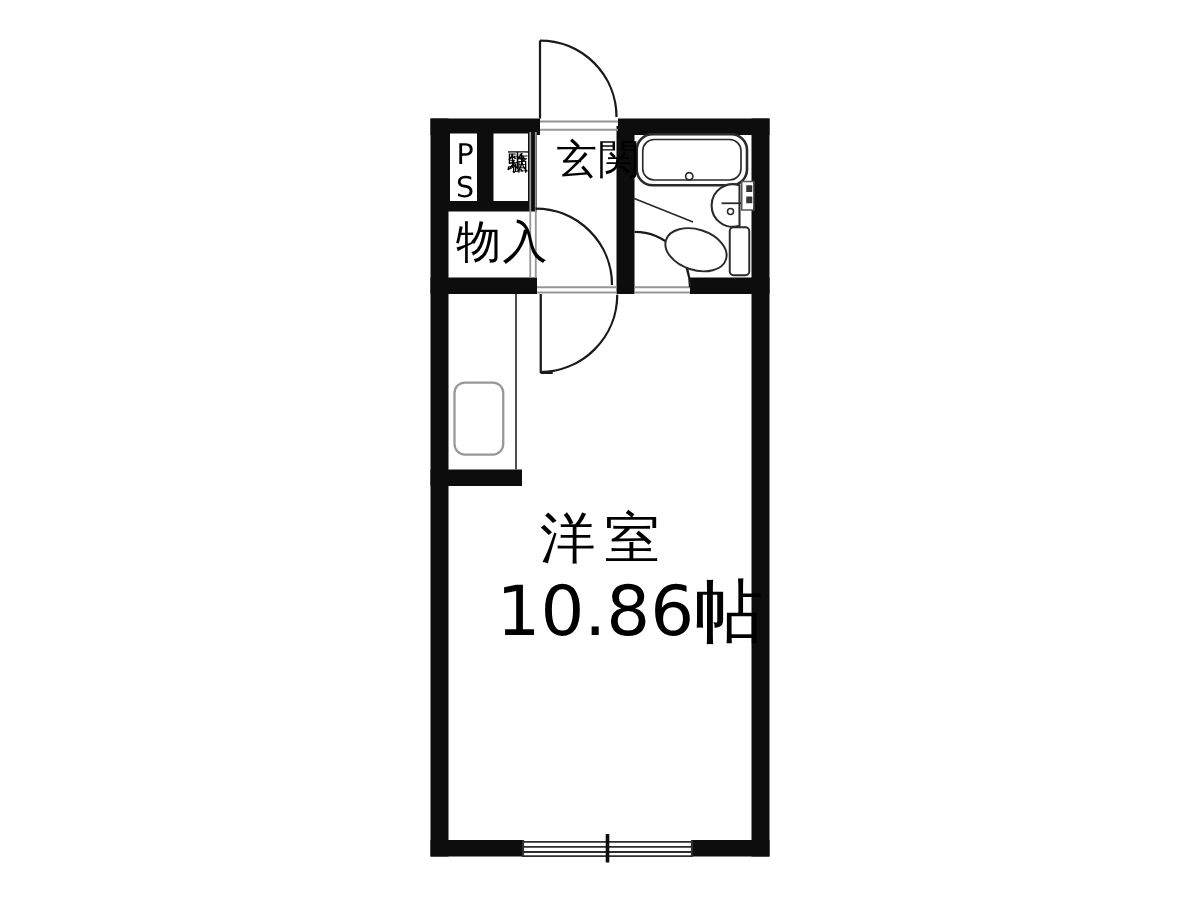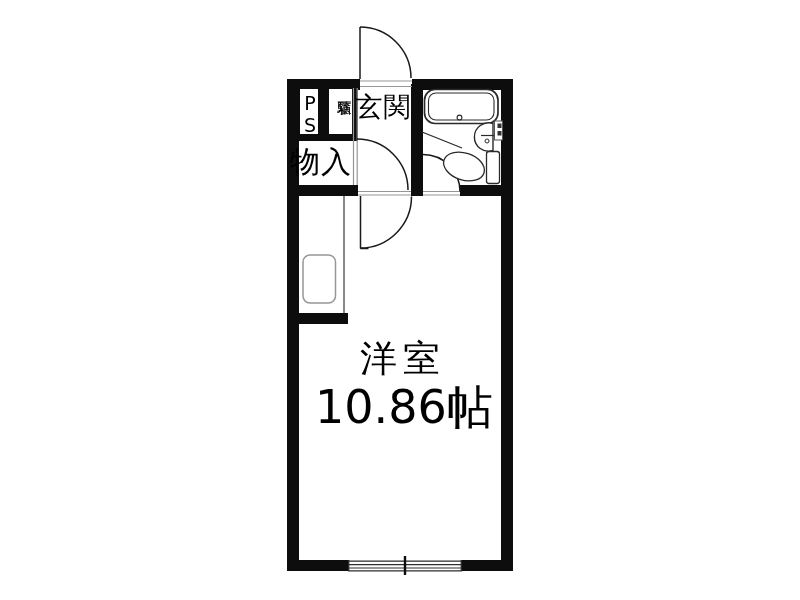--- a/index.html
+++ b/index.html
@@ -2,21 +2,21 @@
 <html style="--wall: #0d0d0d; --line: #1a1a1a; --thin: #969696; --fixture: #2a2a2a; --counter: #979797; --bg: #ffffff;"><head>
 <meta charset="utf-8">
 <style>
   * { margin:0; padding:0; box-sizing:border-box; }
   html,body { width:800px; height:600px; background:#fff; overflow:hidden;
               font-family:"DejaVu Sans","Liberation Sans",sans-serif; }
   #canvas { position:relative; width:800px; height:600px; background:#fff; }
   #plan-svg { position:absolute; left:0; top:0; }
   .label { position:absolute; color:#000; line-height:1.05; white-space:nowrap; }
   .v { writing-mode:vertical-rl; text-orientation:upright; white-space:normal; }
-  .ctr { text-align:center; white-space:nowrap; }
+  .ctr { text-align:center; white-space:nowrap;padding-left:16px; }
   #ps-label        { left:297px; top:92px;  width:22px; height:44px; font-size:19px; letter-spacing:0px; }
   #geta-label      { left:329px; top:90px;  width:23px; height:46px; font-size:14px; line-height:15px; }
   #genkan-label    { left:355px; top:93px;  width:57px; font-size:27px; letter-spacing:1px; }
   #monoire-label   { left:288px; top:146px; width:66px; font-size:30px; letter-spacing:1px; }
   #room-name-label { left:317px; top:340px; width:166px; font-size:37px; letter-spacing:6px; padding-left:6px; }
   #room-size-label { left:315px; top:383px; width:172px; font-size:46px; letter-spacing:0px; }
 </style>
 </head>
 <body>
 

